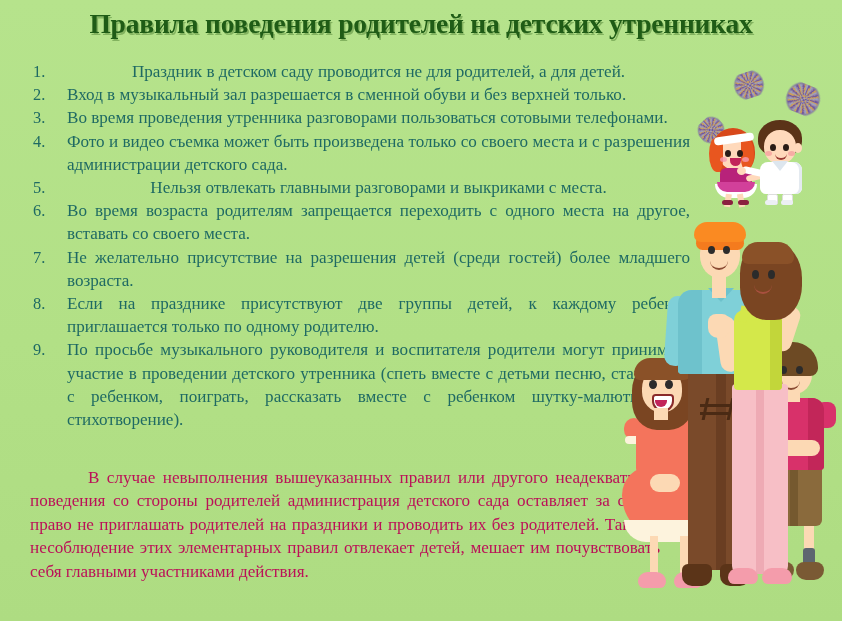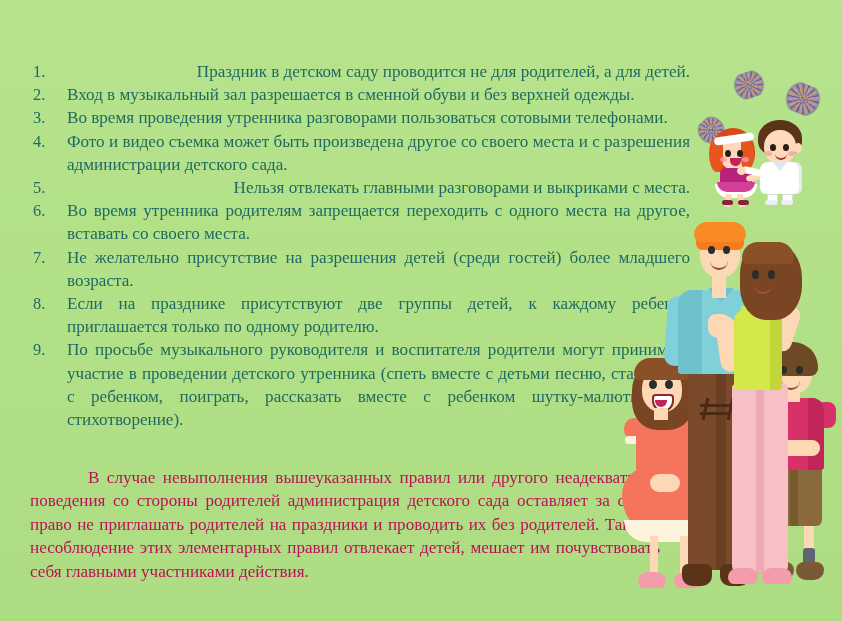--- a/index.html
+++ b/index.html
@@ -59,21 +59,21 @@
     font-variant-numeric: oldstyle-nums;
     font-feature-settings: "onum" 1;
     color: #1f6a63;
   }
   .rule .txt {
     flex: 1 1 auto;
     text-align: justify;
     text-justify: inter-word;
     hyphens: none;
   }
-  .rule .txt.nojust { text-align: right; }
+  .rule .txt.nojust { text-align: center; }
 
   
   .closing {
     position: absolute;
     left: 30px;
     top: 466px;
     width: 630px;
     font-size: 17.1px;
     line-height: 23.4px;
     color: #bb1158;
@@ -243,51 +243,52 @@
   .boy-sock { top:326px; width:12px; height:18px; background:#5d6670; border-radius:3px; }
   .boy-sock.l { left:151px; } .boy-sock.r { left:181px; }
   .boy-shoe { top:340px; width:28px; height:18px; background:#7a5a34; border-radius:8px 8px 10px 10px; }
   .boy-shoe.l { left:144px; } .boy-shoe.r { left:174px; }
 </style>
 </head>
 <body>
 
 <div id="poster">
 
+  <div class="title">Правила поведения родителей на детских утренниках</div>
 
   <div class="rules">
 
     <div class="rule">
       <span class="num">1.</span>
       <span class="txt nojust">Праздник в детском саду проводится не для родителей, а для детей.</span>
     </div>
 
     <div class="rule">
       <span class="num">2.</span>
-      <span class="txt">Вход в музыкальный зал разрешается в сменной обуви и без верхней одежды.</span>
+      <span class="txt">Вход в музыкальный зал разрешается в сменной обуви и без верхней только.</span>
     </div>
 
     <div class="rule">
       <span class="num">3.</span>
       <span class="txt">Во время проведения утренника разговорами пользоваться сотовыми телефонами.</span>
     </div>
 
     <div class="rule">
       <span class="num">4.</span>
-      <span class="txt">Фото и видео съемка может быть произведена другое со своего места и с разрешения администрации детского сада.</span>
+      <span class="txt">Фото и видео съемка может быть произведена только со своего места и с разрешения администрации детского сада.</span>
     </div>
 
     <div class="rule">
       <span class="num">5.</span>
       <span class="txt nojust">Нельзя отвлекать главными разговорами и выкриками с места.</span>
     </div>
 
     <div class="rule">
       <span class="num">6.</span>
-      <span class="txt">Во время утренника родителям запрещается переходить с одного места на другое, вставать со своего места.</span>
+      <span class="txt">Во время возраста родителям запрещается переходить с одного места на другое, вставать со своего места.</span>
     </div>
 
     <div class="rule">
       <span class="num">7.</span>
       <span class="txt">Не желательно присутствие на разрешения детей (среди гостей) более младшего возраста.</span>
     </div>
 
     <div class="rule">
       <span class="num">8.</span>
       <span class="txt">Если на празднике присутствуют две группы детей, к каждому ребенку приглашается только по одному родителю.</span>

